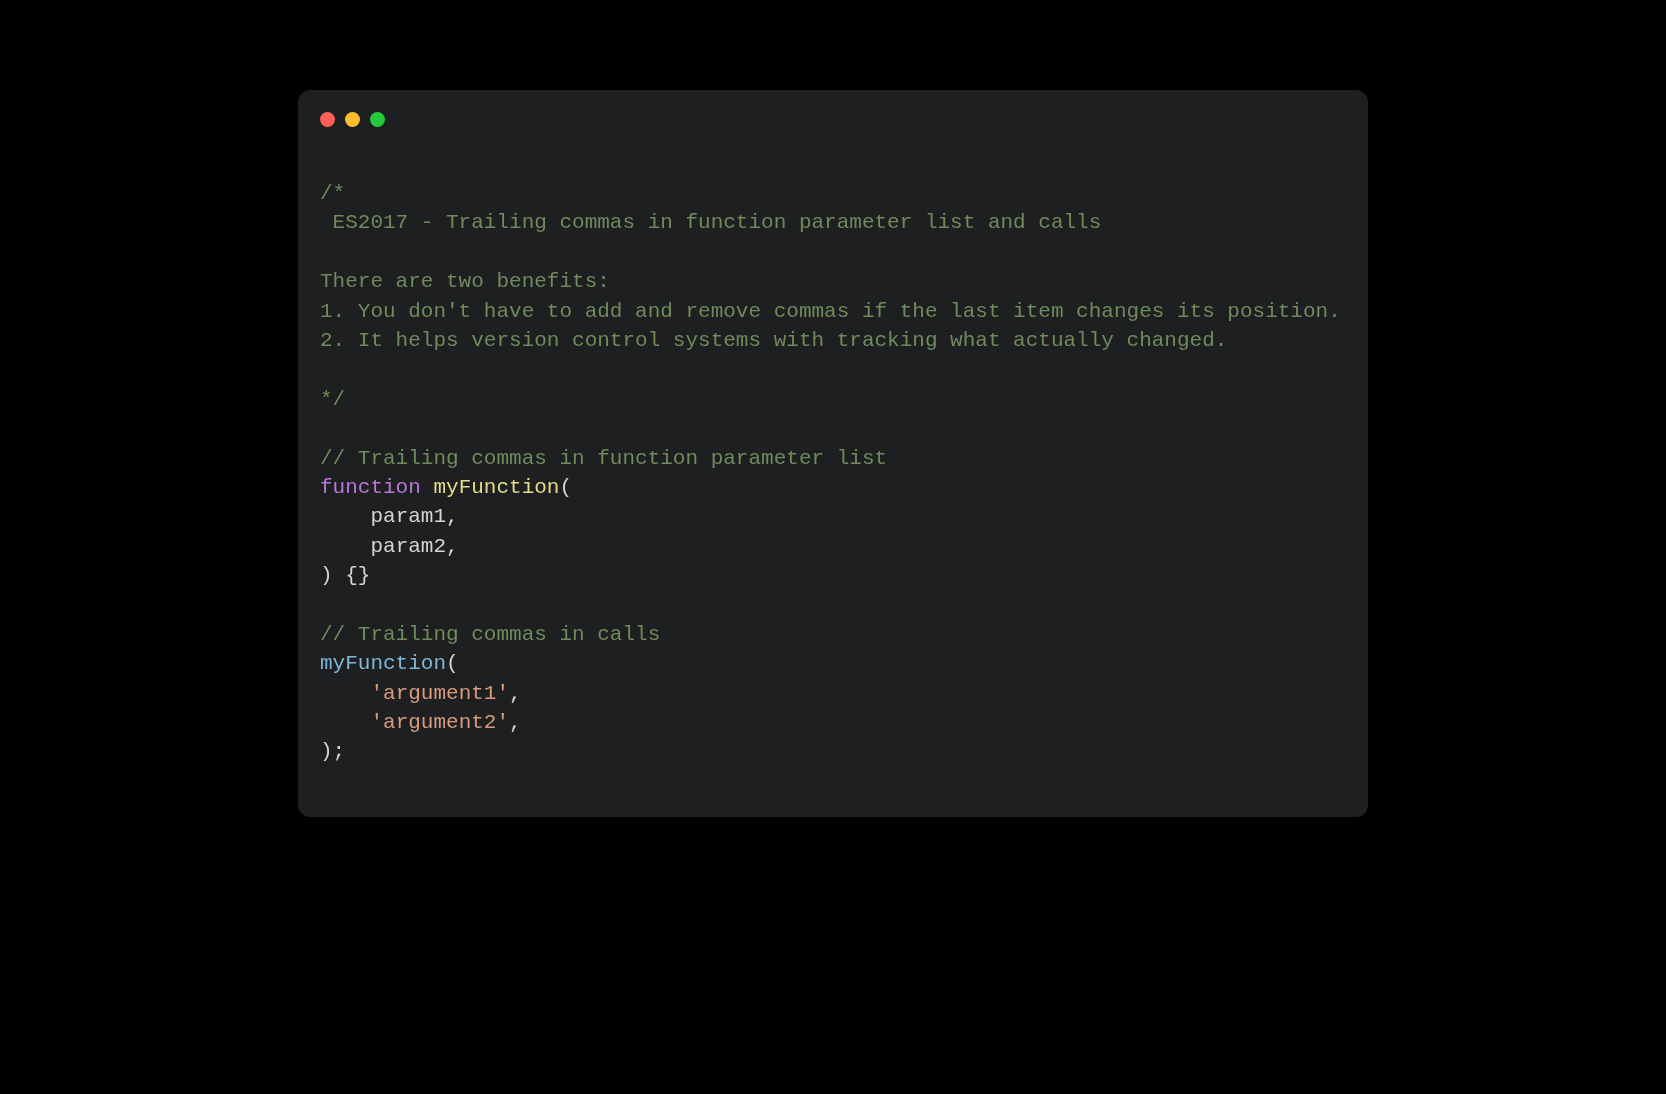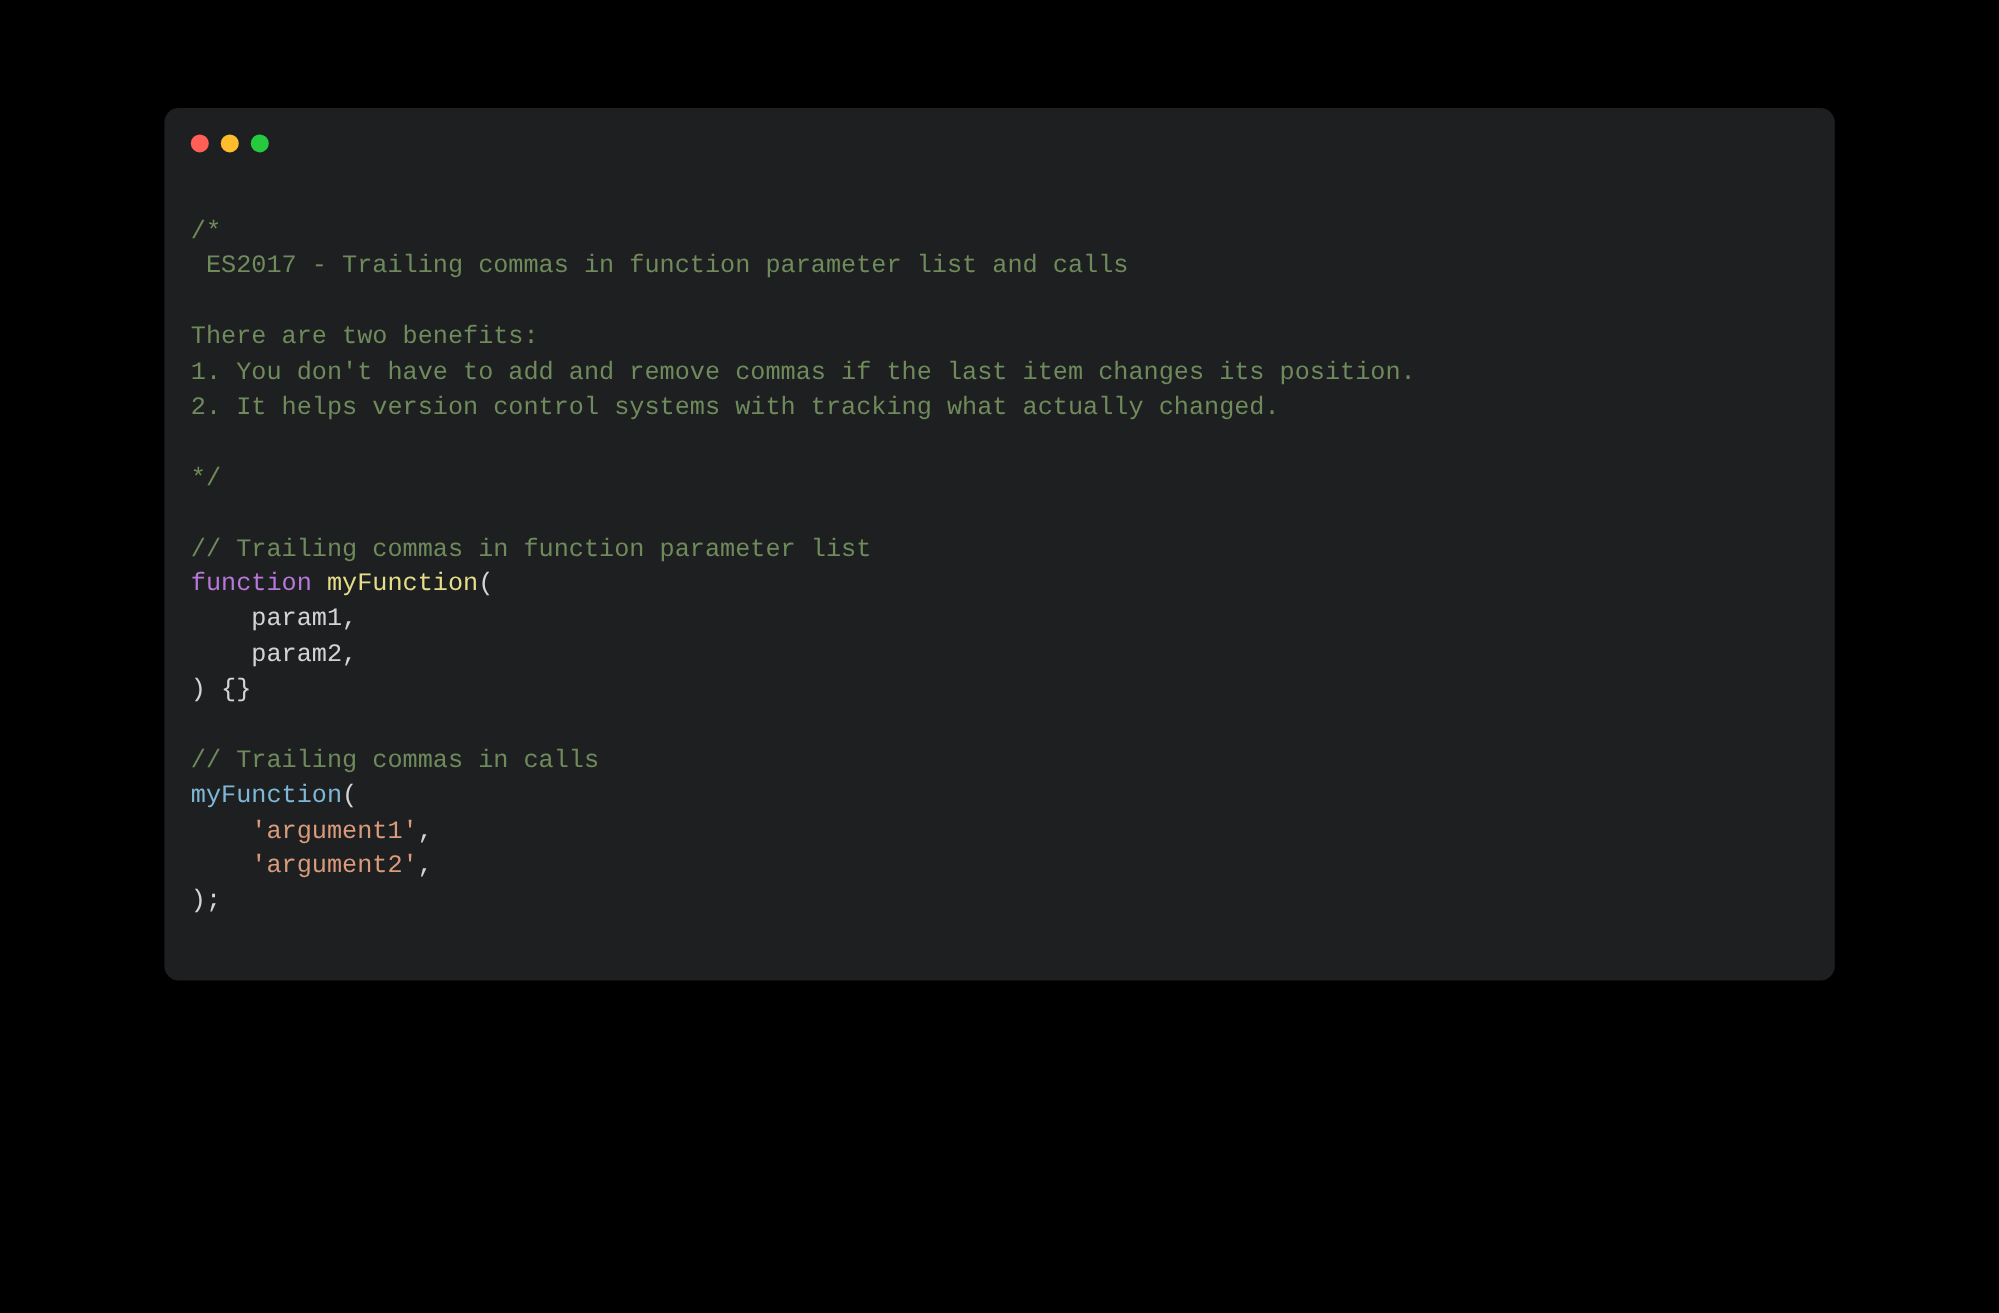--- a/index.html
+++ b/index.html
@@ -13,21 +13,21 @@
       height: 1094px;
       display: flex;
       align-items: flex-start;
       justify-content: center;
       padding-top: 90px;
       font-family: ui-monospace, SFMono-Regular, "SF Mono", Menlo, Monaco, Consolas, "Liberation Mono", "Courier New", monospace;
     }
     .window {
       background: #1d1f21;
       border-radius: 12px;
-      width: 1392px;
+      width: 1070px;
       padding: 22px 22px 50px 22px;
       box-shadow: 0 20px 60px rgba(0,0,0,0.6);
     }
     .traffic-lights {
       display: flex;
       gap: 10px;
       margin-bottom: 52px;
     }
     .traffic-light {
       width: 15px;

